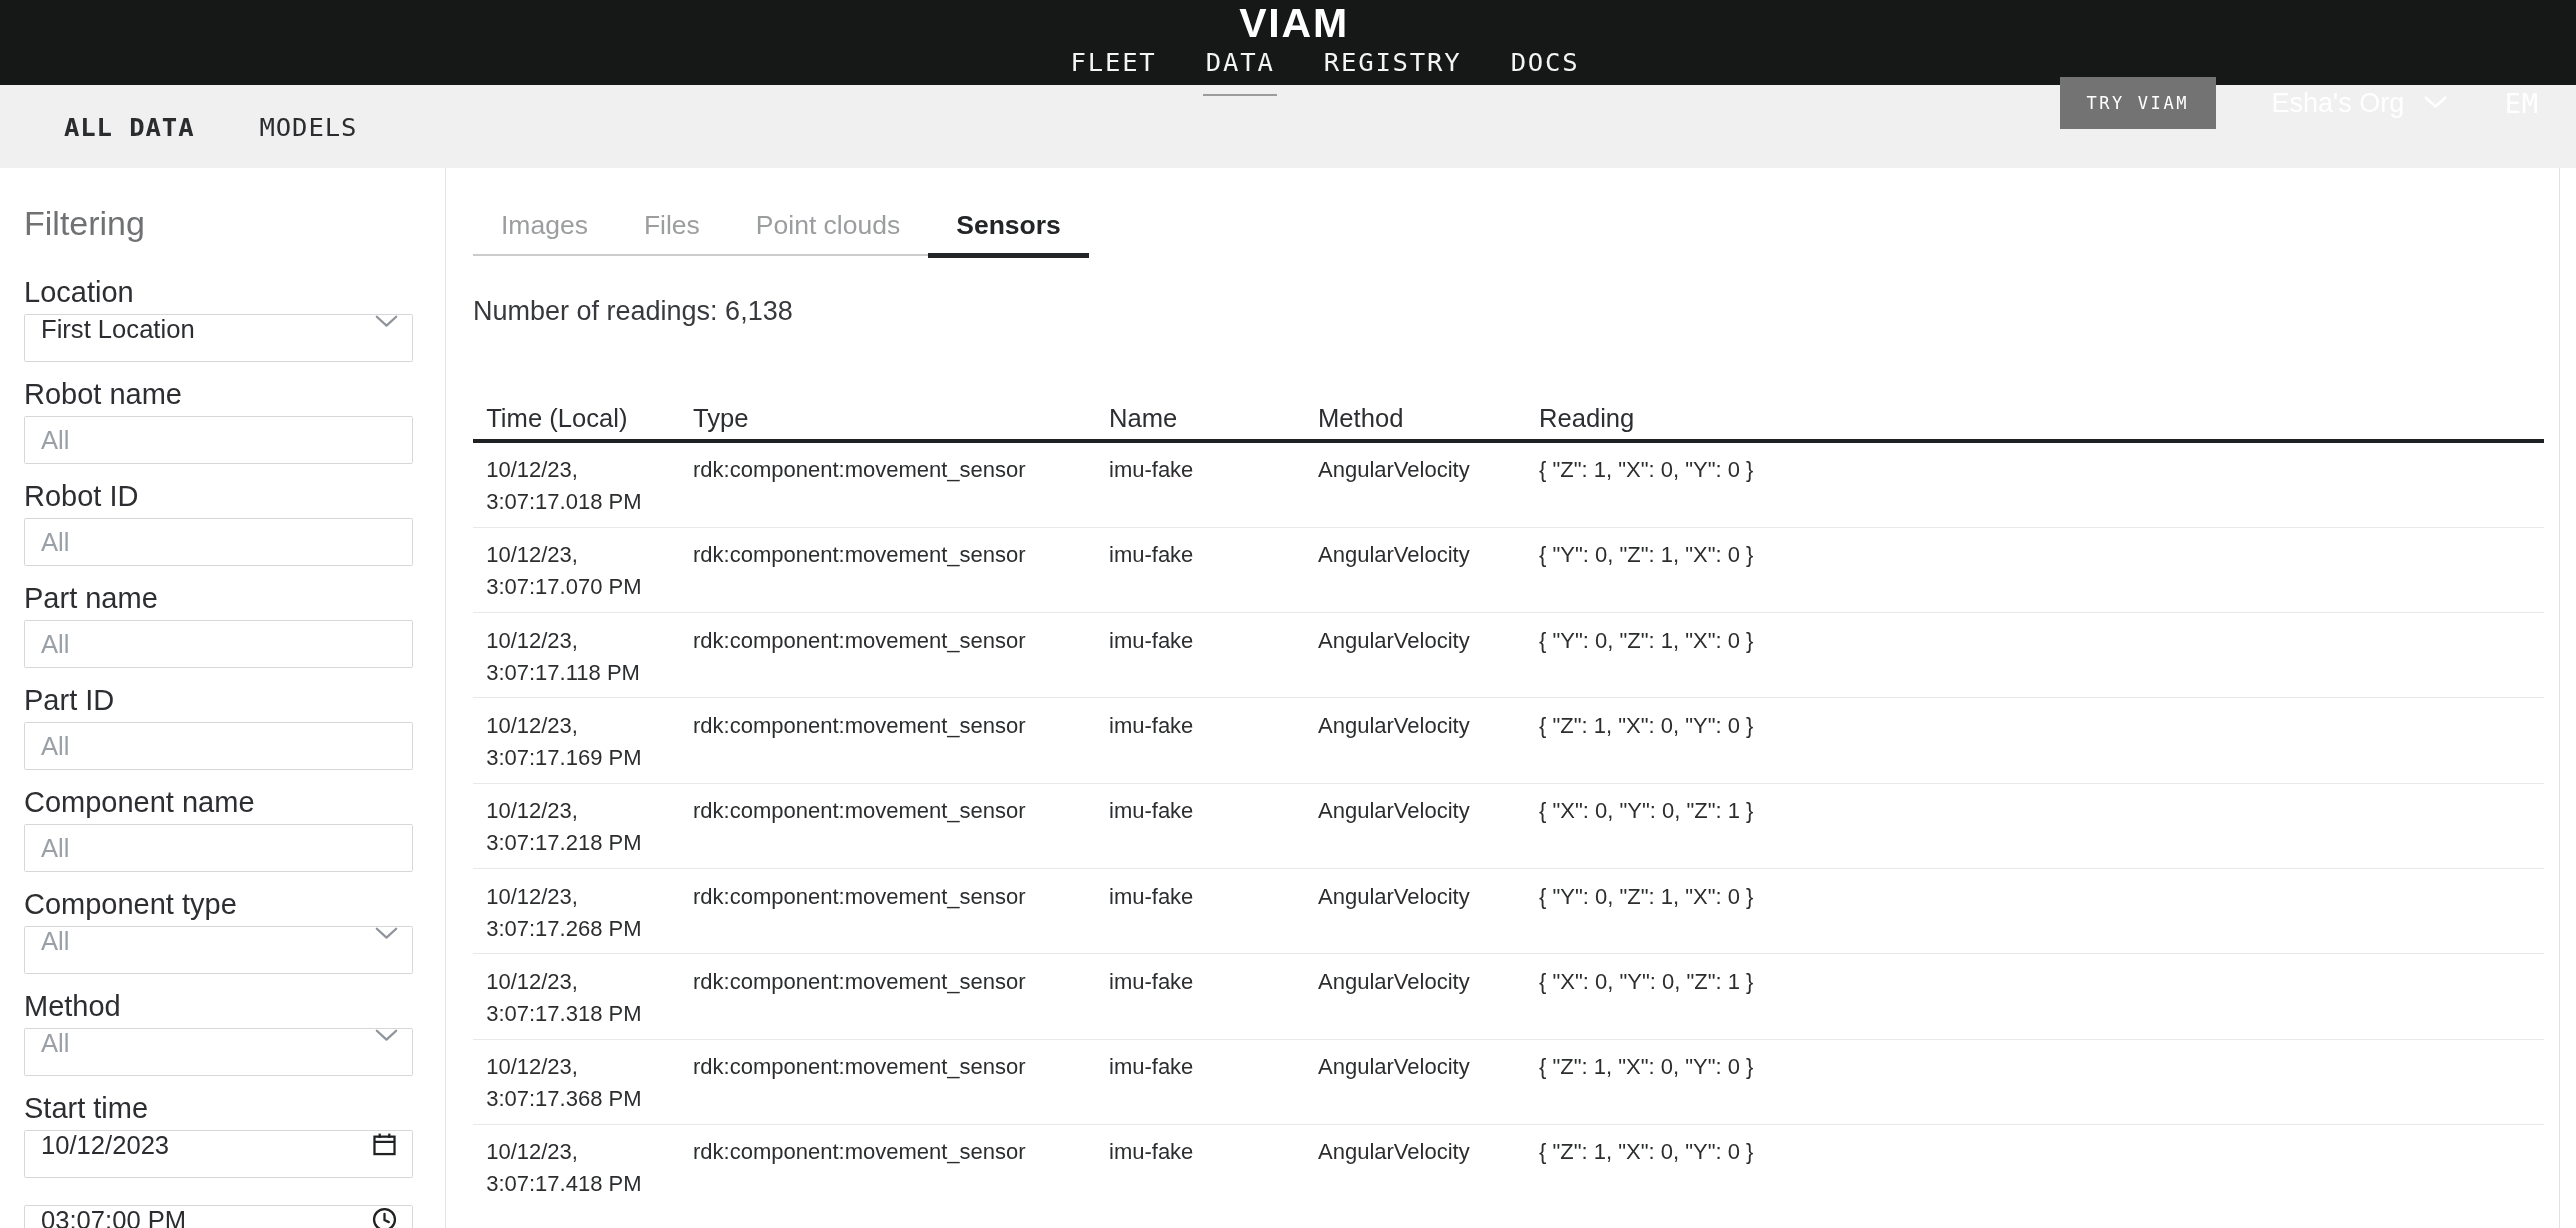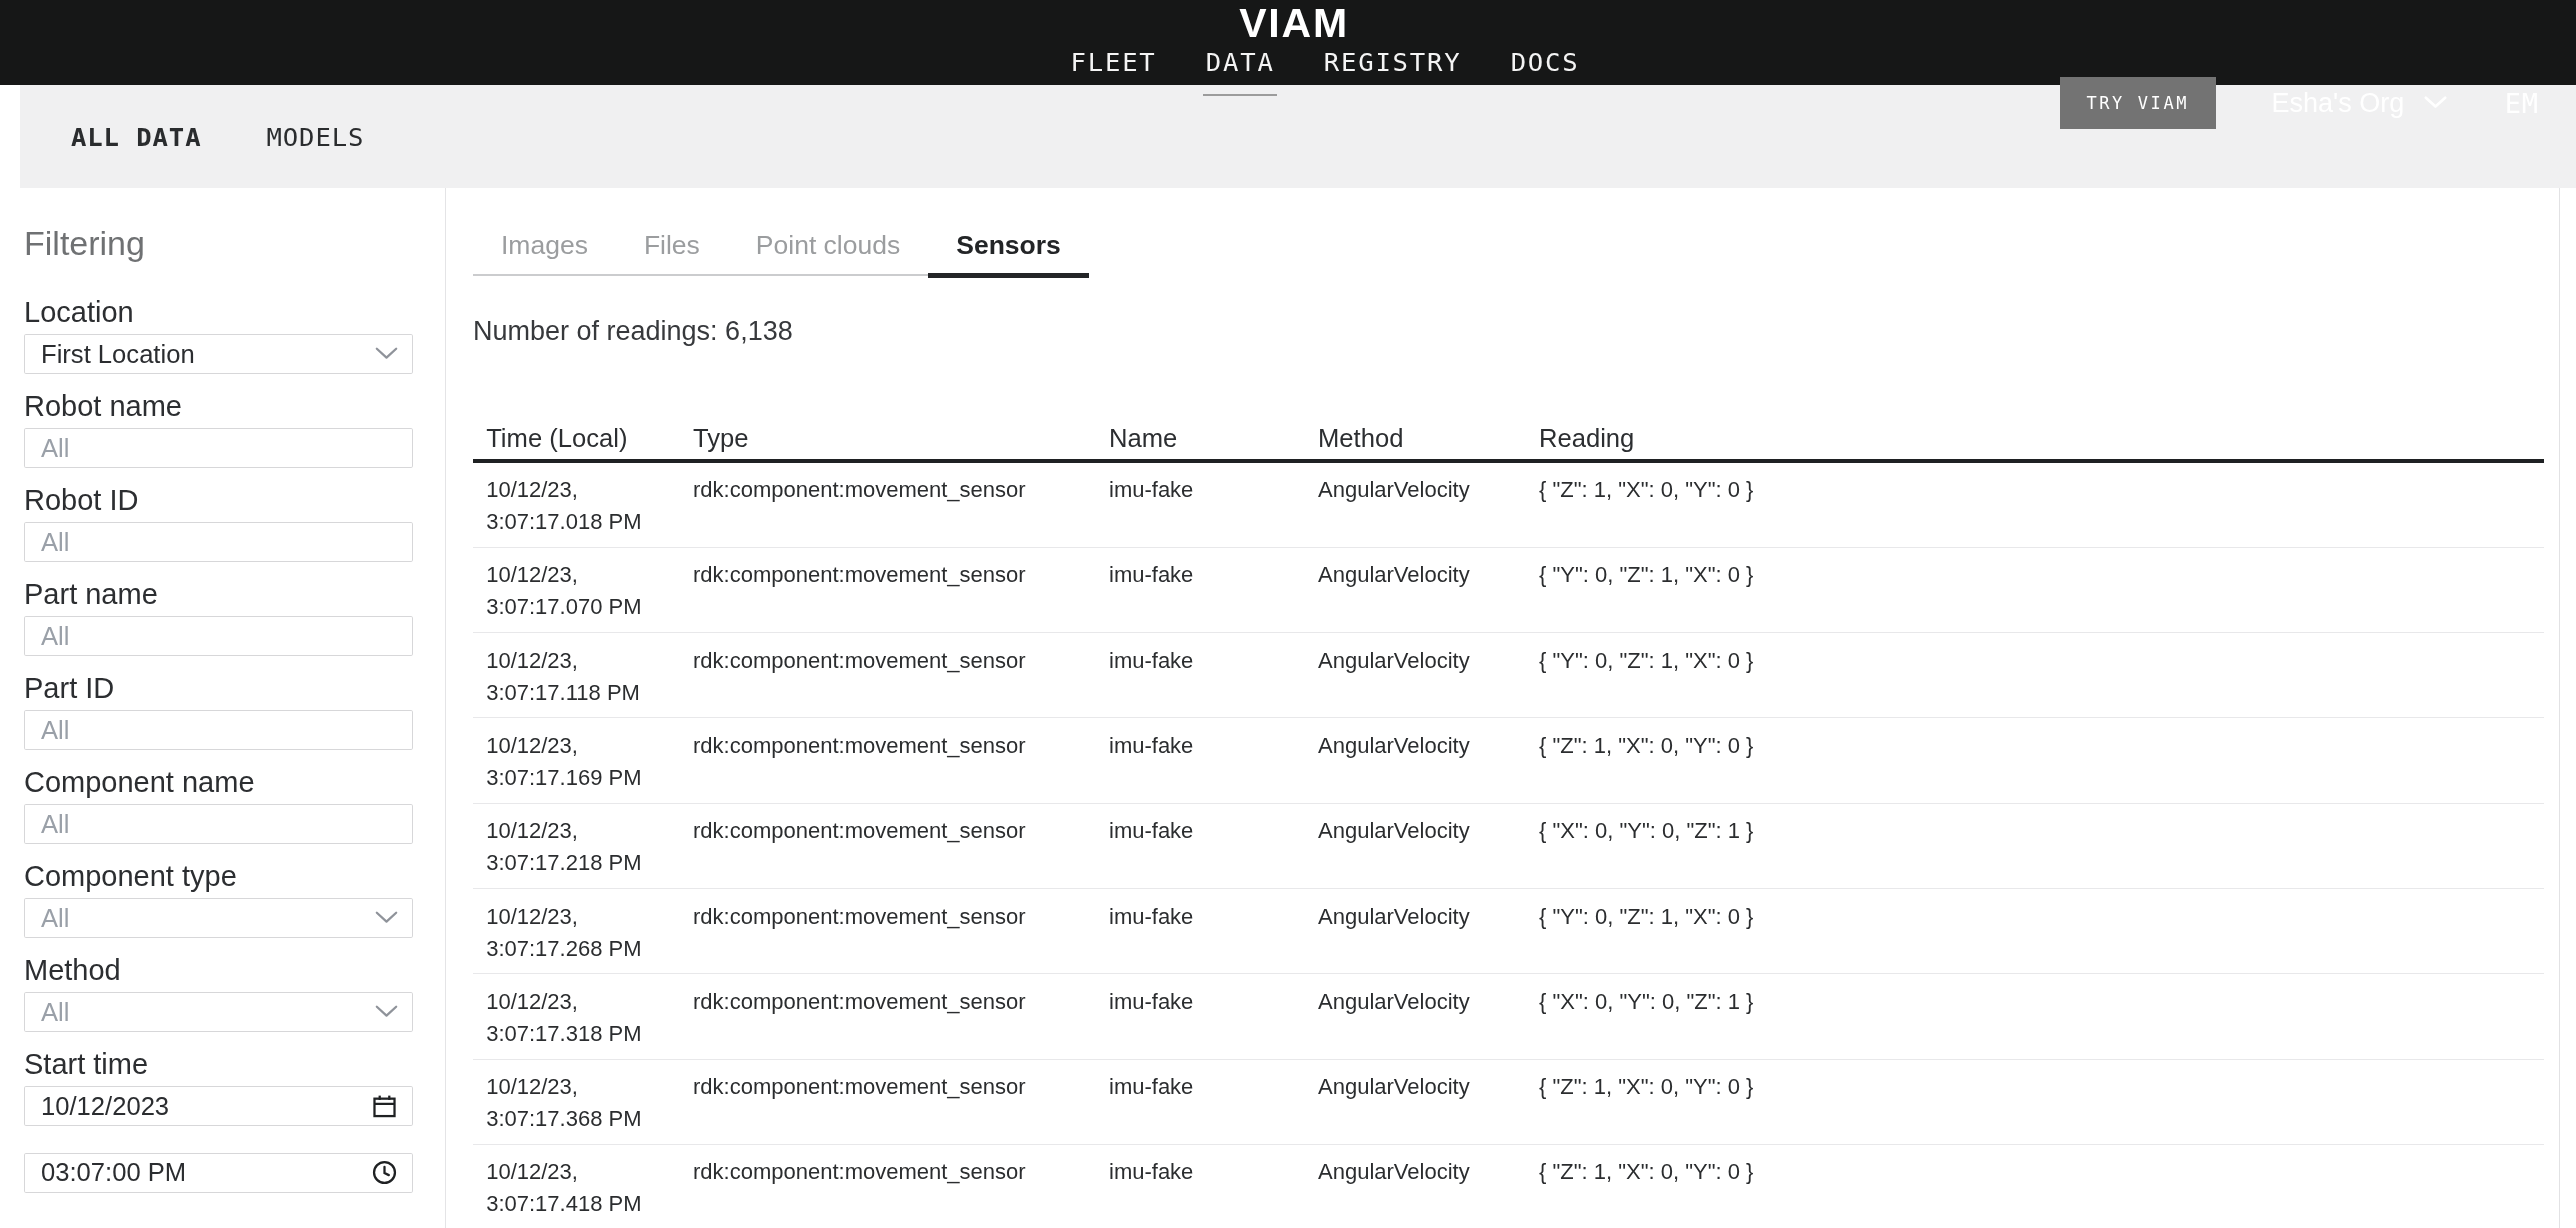--- a/index.html
+++ b/index.html
@@ -40,22 +40,22 @@
   }
   .org-switcher { margin-left: 56px; display: flex; align-items: center; gap: 19.4px; cursor: pointer; }
   .org-label { color: #ffffff; font-size: 27px; }
   .avatar {
     margin-left: 58px; color: #ffffff; letter-spacing: 0.9px;
     font-family: "DejaVu Sans Mono", monospace; font-size: 27px; cursor: pointer;
   }
 
   
   .subnav {
-    height: 103px; background: #f0f0f1;
-    display: flex; align-items: center; gap: 65px; padding-left: 51px; margin-left: 20px;
+    height: 83px; background: #f0f0f1;
+    display: flex; align-items: center; gap: 65px; padding-left: 64px;
   }
   .subnav-tab {
     font-family: "DejaVu Sans Mono", monospace; font-size: 25.6px;
     letter-spacing: 0.9px; color: #2a2c2e; cursor: pointer;
   }
   .subnav-tab.active { font-weight: 700; }
 
   
   .content { display: flex; height: 1060px; position: relative; }
   .scroll-strip {
@@ -66,23 +66,23 @@
   
   .sidebar {
     width: 446px; min-width: 446px;
     border-right: 1.8px solid #e4e4e6;
     padding: 35px 32px 0 24px;
   }
   .sidebar-title { font-size: 34px; line-height: 41px; color: #6f7173; margin-bottom: 33px; }
   .field { margin-bottom: 17px; }
   .field-label { display: block; font-size: 29px; line-height: 30px; color: #2c2e31; margin-bottom: 7px; }
   .control {
-    width: 389px; height: 40px; background: #ffffff;
+    width: 389px; height: 48px; background: #ffffff;
     border: 1.8px solid #d7d7d9; border-radius: 1.8px;
-    display: flex; align-items: center; padding: 0 14px 0 16px;
+    display: flex; padding: 0 14px 0 16px;
     font-size: 25.6px; color: #2b2d30; cursor: pointer;
   }
   input.control {
     font-family: "Liberation Sans", sans-serif;
     display: block; padding: 0 16px; outline: none; cursor: text;
   }
   input.control::placeholder { color: #9aa0a8; opacity: 1; }
   .select-value { flex: 1; }
   .select.muted .select-value { color: #9aa0a8; }
   .icon-chevron-gray { flex: none; }

